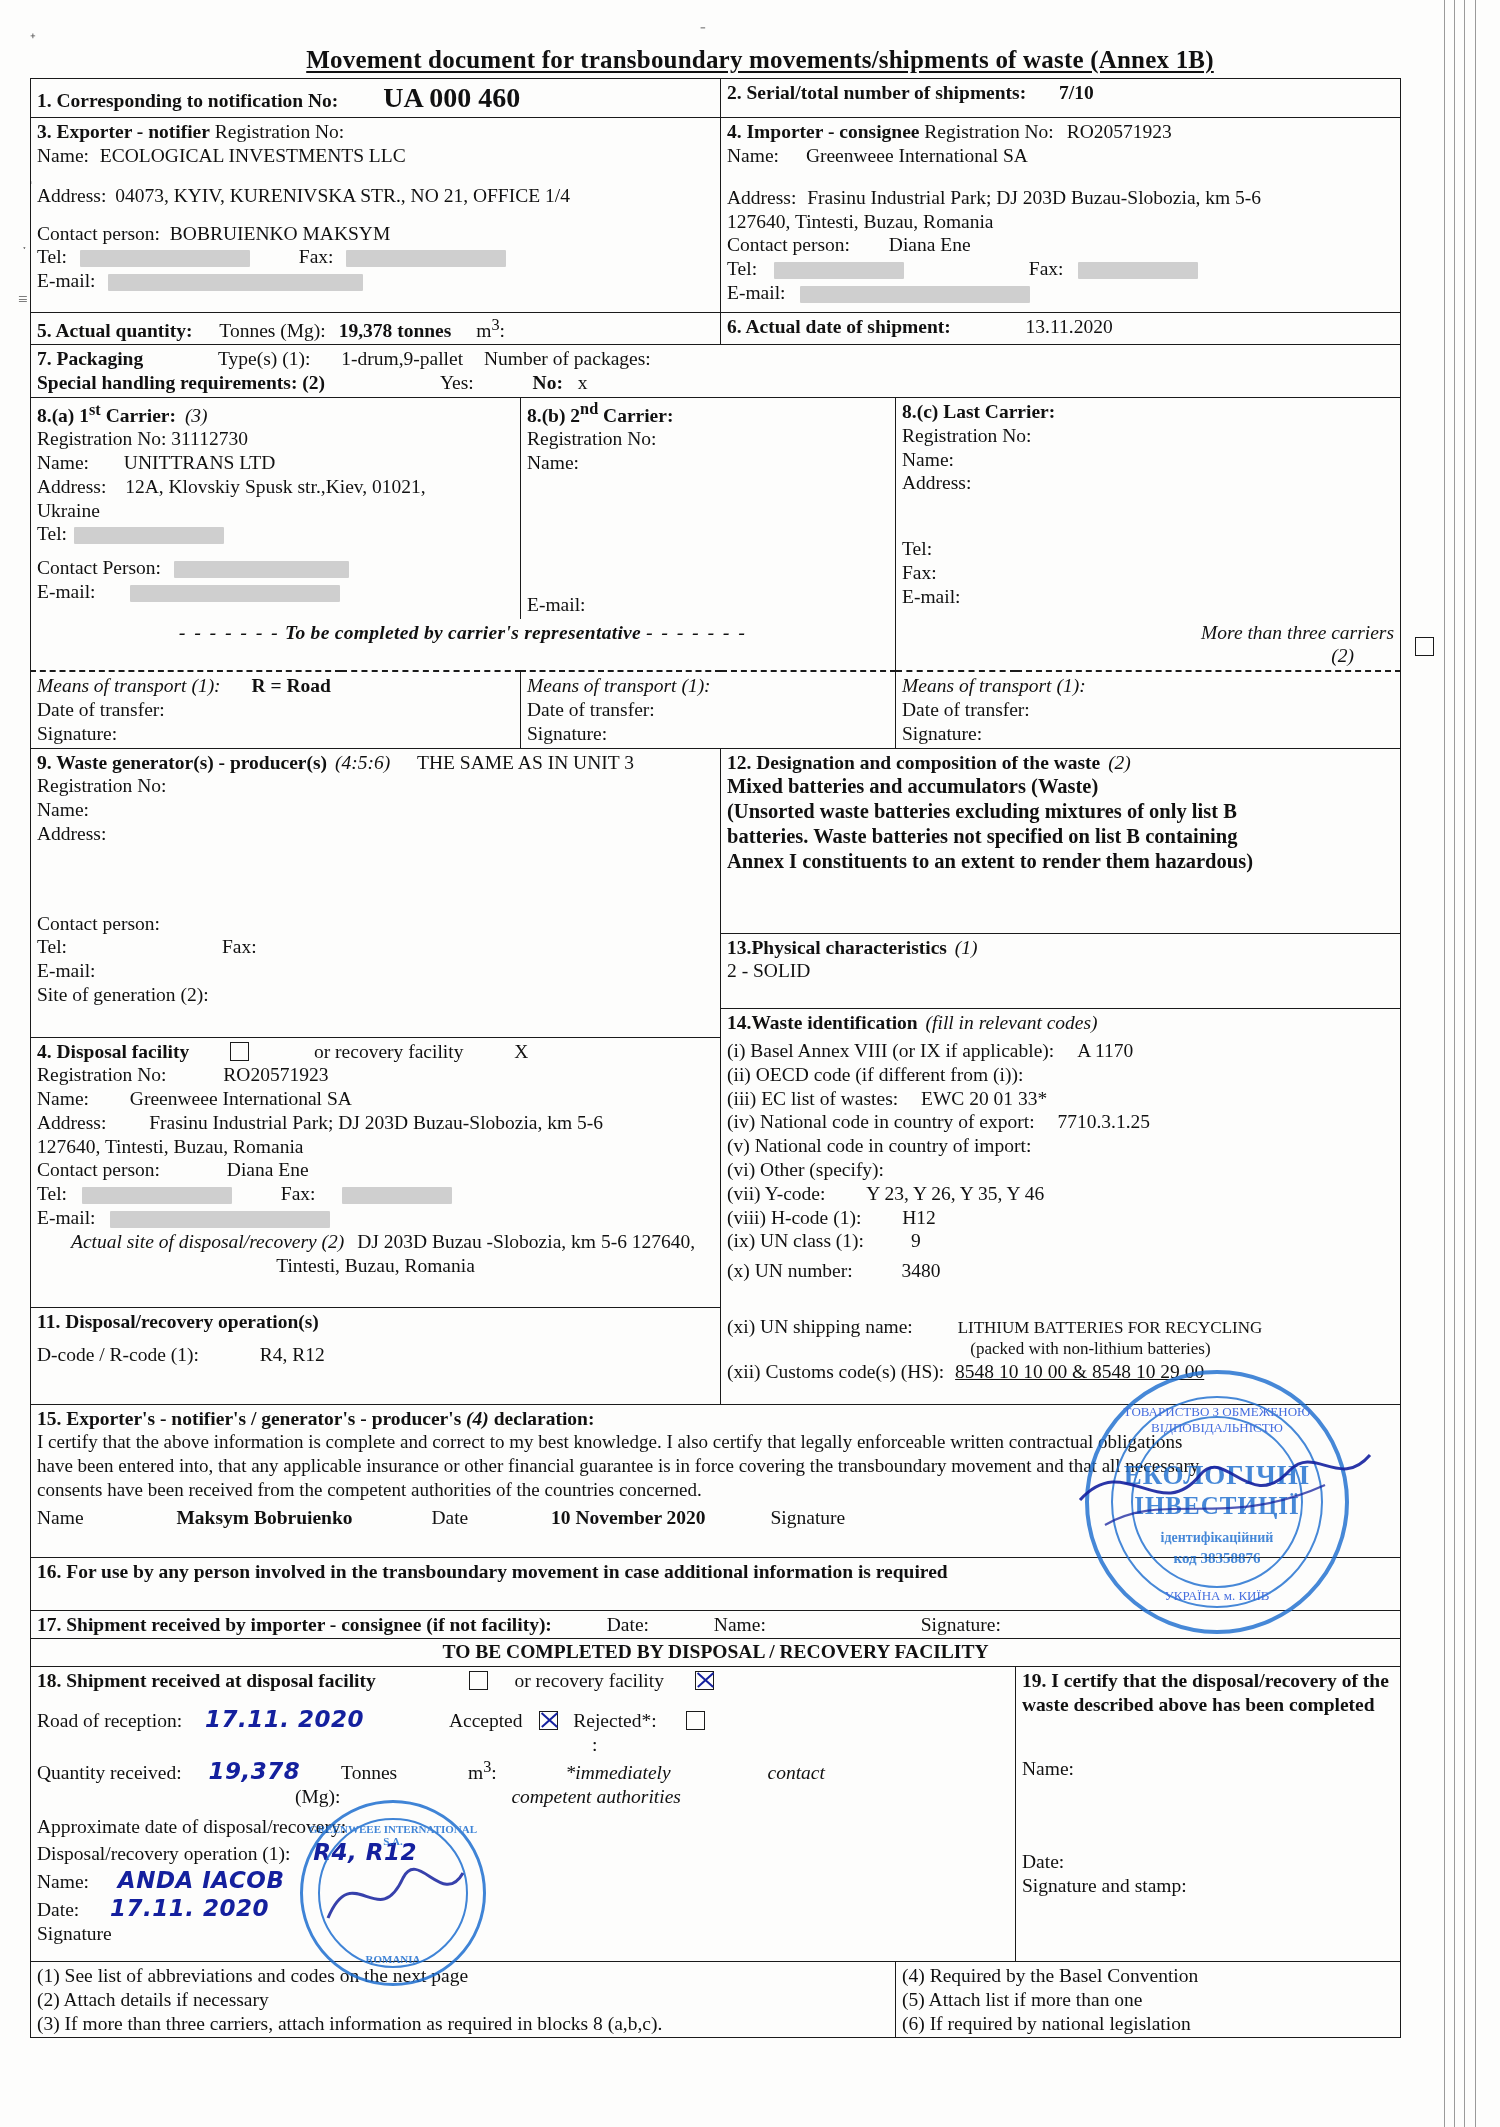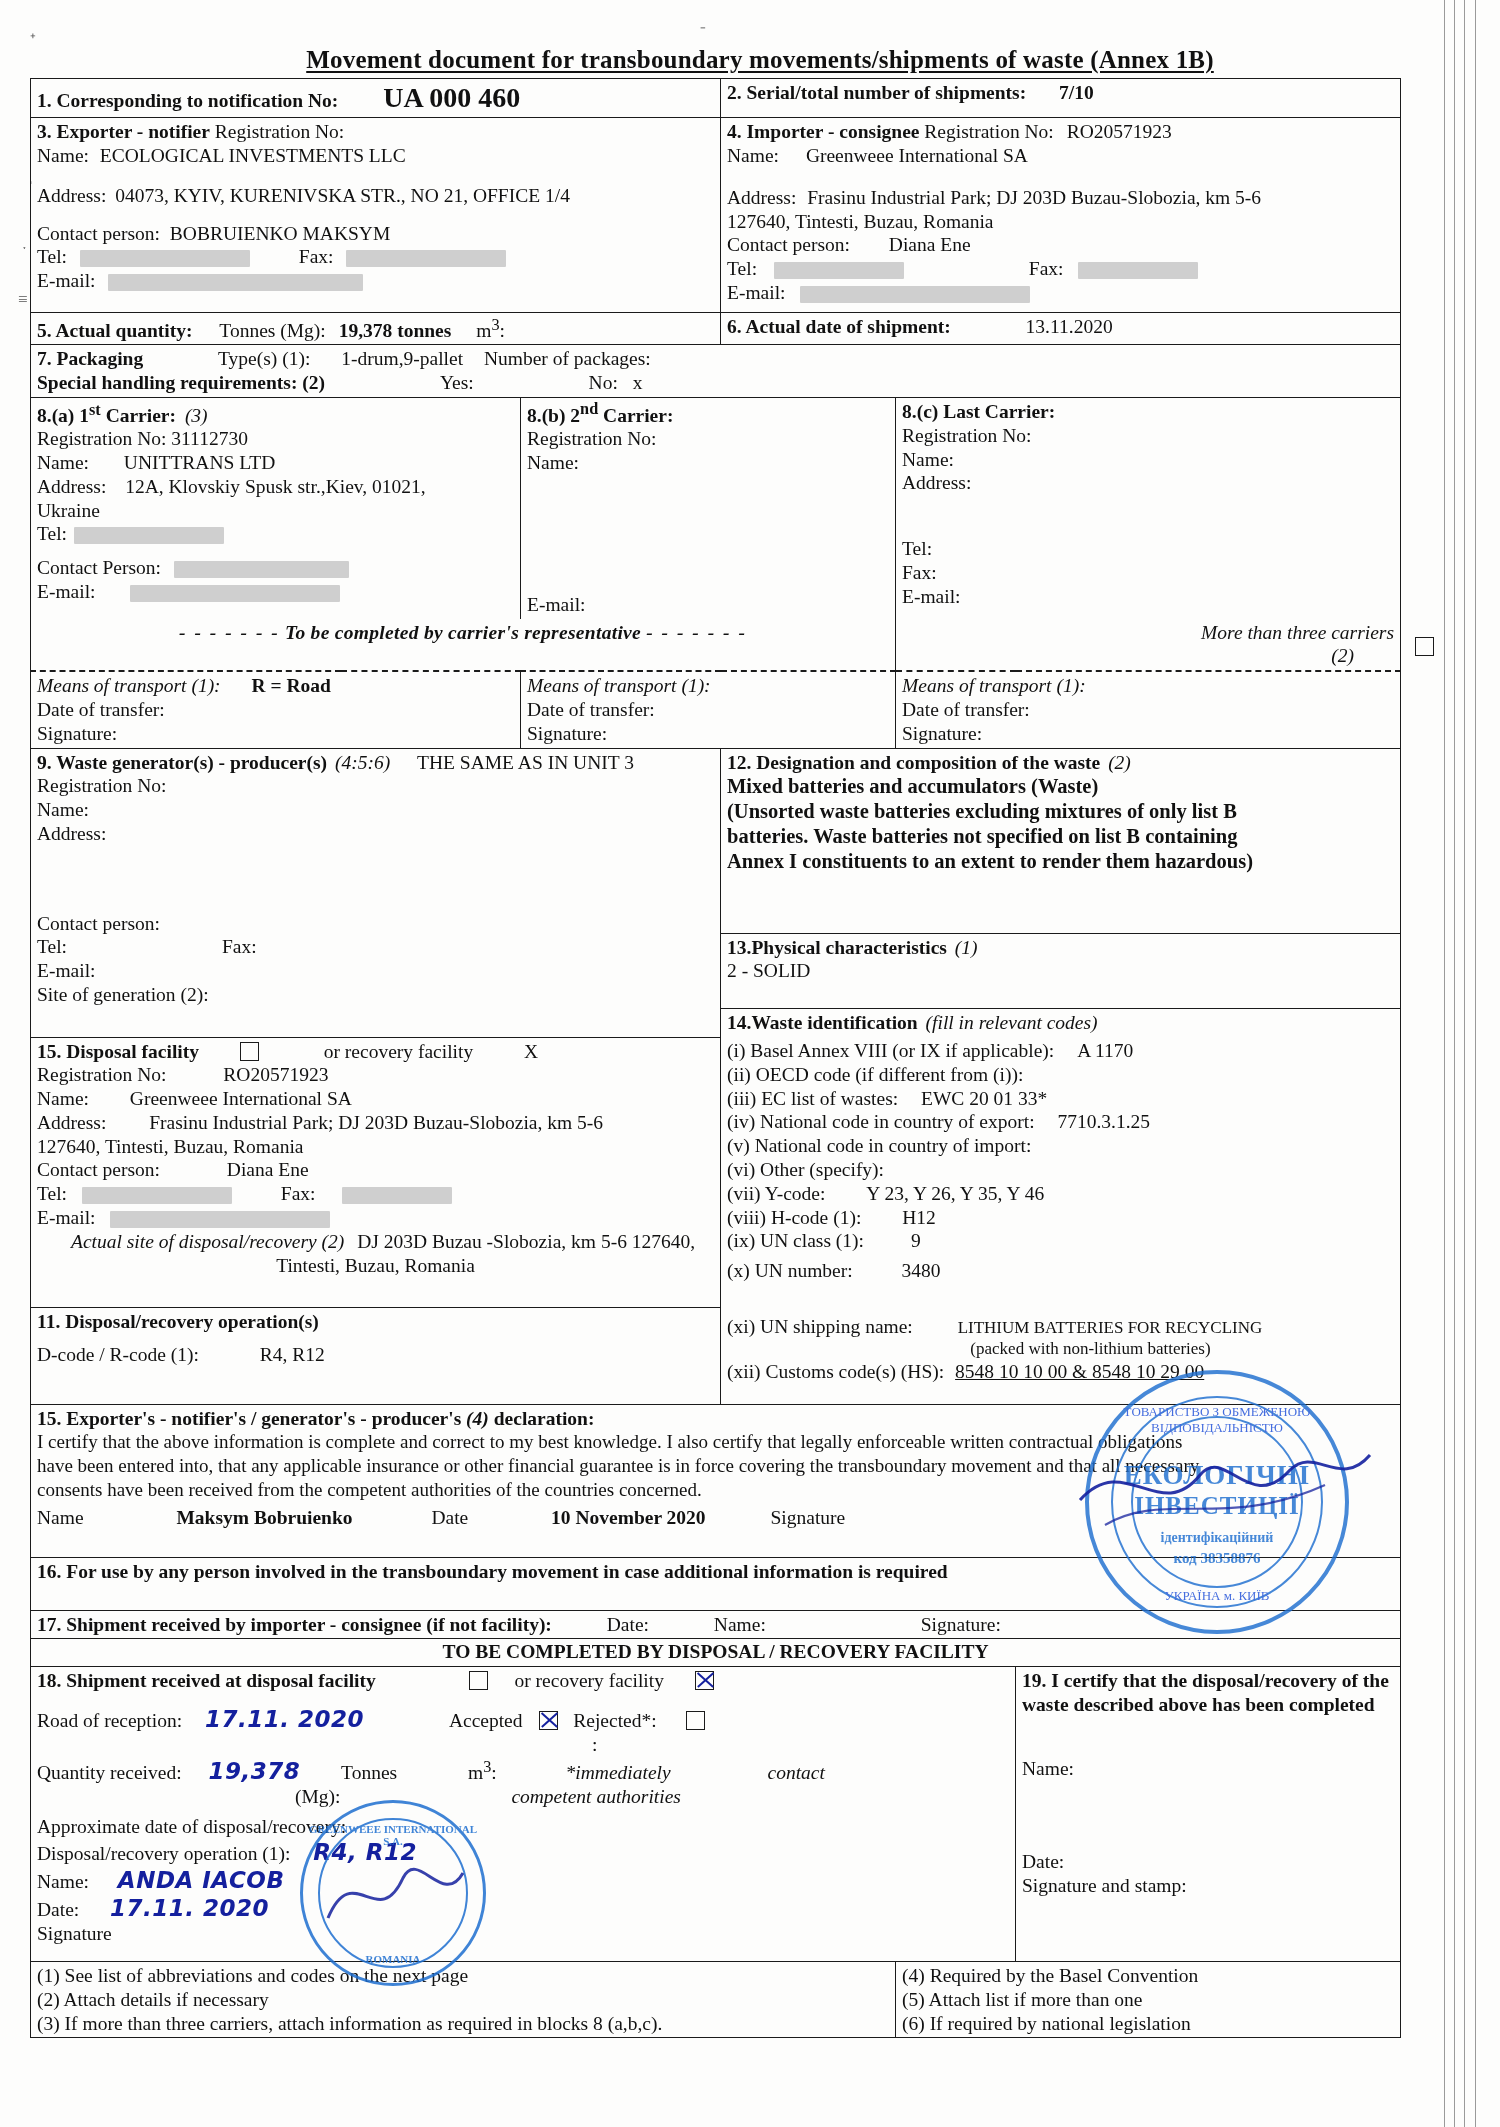--- a/index.html
+++ b/index.html
@@ -311,21 +311,21 @@
         <td colspan="6" class="cell-pad">
           <div>
             <span class="b">7. Packaging</span>
             <span style="margin-left:70px;">Type(s) (1):</span>
             <span style="margin-left:26px;">1-drum,9-pallet</span>
             <span style="margin-left:16px;">Number of packages:</span>
           </div>
           <div>
             <span class="b">Special handling requirements: (2)</span>
             <span style="margin-left:110px;">Yes:</span>
-            <span style="margin-left:110px;">No:</span>
+            <span style="margin-left:54px;font-weight:bold;">No:</span>
             <span style="margin-left:10px;">x</span>
           </div>
         </td>
       </tr>
 
       <tr>
         <td colspan="2" class="cell-pad nbb" style="height:216px;">
           <div>
             <span class="b"><span>8.(a) 1</span><sup>st</sup><span> Carrier:</span></span>
             <span class="i" style="margin-left:4px;">(3)</span>
@@ -459,21 +459,21 @@
         <td colspan="3" class="cell-pad nbt" style="height:0;"></td>
         <td colspan="3" class="cell-pad nbb">
           <span class="b">14.Waste identification</span>
           <span class="i" style="margin-left:3px;">(fill in relevant codes)</span>
         </td>
       </tr>
 
       <tr>
         <td colspan="3" class="cell-pad nbb" style="height:265px;">
           <div>
-            <span class="b">15. Disposal facility</span>
+            <span class="b">4. Disposal facility</span>
             <span class="chk" style="margin-left:36px;"></span>
             <span style="margin-left:60px;">or recovery facility</span>
             <span style="margin-left:46px;">X</span>
           </div>
           <div>
             <span>Registration No:</span>
             <span style="margin-left:52px;">RO20571923</span>
           </div>
           <div>
             <span>Name:</span>

